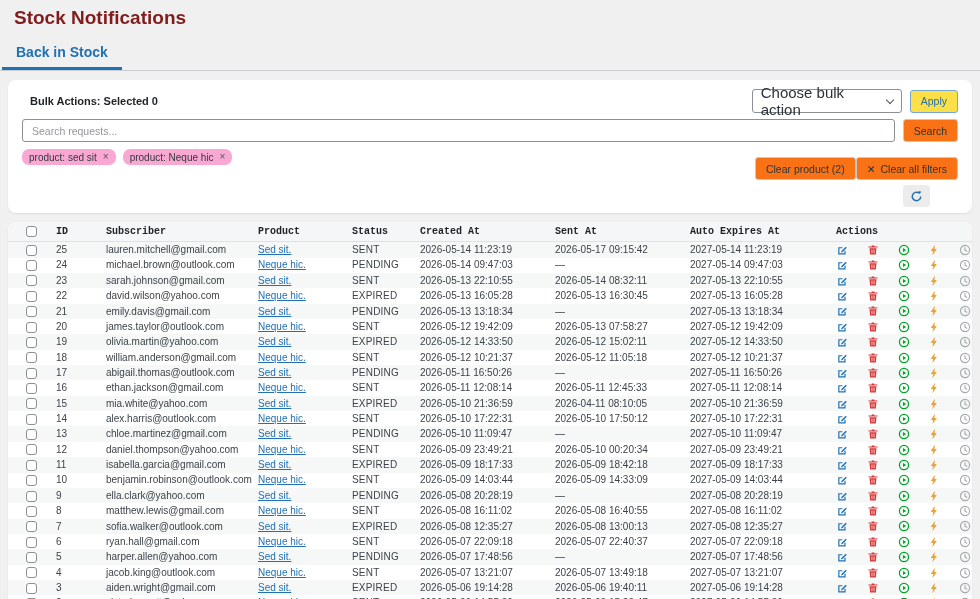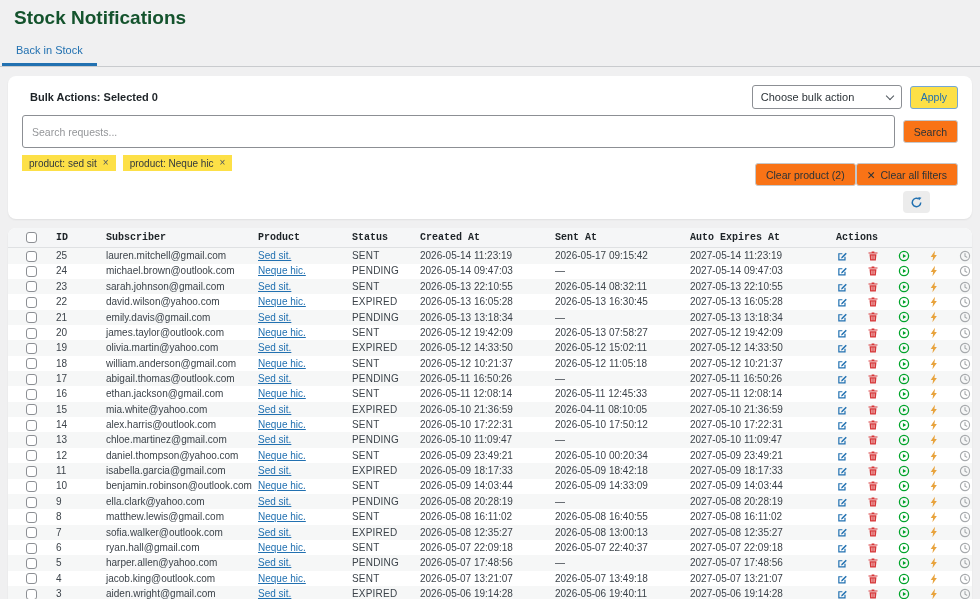--- a/index.html
+++ b/index.html
@@ -4,54 +4,54 @@
 <style>
   * { box-sizing: border-box; margin: 0; padding: 0; }
   html,body { width: 980px; height: 599px; overflow: hidden; }
   body {
     background: #f0f0f1;
     font-family: "Liberation Sans", sans-serif;
     color: #1d2327;
     font-size: 11px;
   }
   .page-header { padding: 7px 14px 0; }
-  .page-title { font-size: 19px; font-weight: 700; color: #14532d; }
+  .page-title { font-size: 19px; font-weight: 700; color: #7f1d1d; }
   .tabs { display: flex; margin-top: 7px; border-bottom: 1px solid #c9cbce; padding-left: 2px; }
-  .tab { padding: 8px 14px 7px; font-size: 11px; font-weight: 400; color: #50575e; border-bottom: 3px solid transparent; cursor: pointer; }
+  .tab { padding: 8px 14px 7px; font-size: 14px; font-weight: 700; color: #50575e; border-bottom: 3px solid transparent; cursor: pointer; }
   .tab.active { color: #2271b1; border-bottom-color: #2271b1; }
 
   .card { background: #fff; border-radius: 8px; margin: 9px 8px 0; box-shadow: 0 1px 2px rgba(0,0,0,.07); }
   .card.toolbar-card { padding: 7px 14px 6px; }
 
   .row-flex { display: flex; align-items: center; }
   .spread { justify-content: space-between; }
 
   .bulk-row { height: 28px; }
   .bulk-left { font-size: 11px; font-weight: 700; padding-left: 8px; }
   .selectbox { display: inline-flex; align-items: center; justify-content: space-between; gap: 8px;
     height: 24px; border: 1px solid #8c8f94; border-radius: 3px; background: #fff;
-    padding: 0 8px; font-size: 11px; color: #2c3338; cursor: pointer; }
+    padding: 0 8px; font-size: 15px; color: #2c3338; cursor: pointer; }
   .chev { width: 6px; height: 6px; border-right: 1.6px solid #50575e; border-bottom: 1.6px solid #50575e;
     transform: rotate(45deg); margin-top: -3px; flex: none; }
   .w-bulk { width: 150px; }
 
   .btn { display: inline-flex; align-items: center; justify-content: center; gap: 5px;
     height: 23px; padding: 0 10px; background: #f97316; border: 1px solid #c6c8ca;
     border-radius: 3px; font-size: 10.5px; color: #2c3338; font-family: inherit; cursor: pointer; white-space: nowrap; }
   .btn.primary-outline { background: #fde047; border-color: #74a7d4; color: #2271b1; }
 
   .search-row { margin-top: 4px; gap: 8px; }
-  .search-input { flex: 1; height: 33px; border: 1px solid #8c8f94; border-radius: 3px;
+  .search-input { flex: 1; height: 23px; border: 1px solid #8c8f94; border-radius: 3px;
     padding: 0 9px; font-size: 10.5px; color: #2c3338; font-family: inherit; background: #fff; }
   .search-input::placeholder { color: #949699; }
 
   .filter-row { margin-top: 7px; align-items: flex-start; }
   .chips { display: flex; gap: 7px; }
-  .chip { display: inline-flex; align-items: center; gap: 6px; background: #fde047; color: #33383d;
-    border-radius: 0; padding: 2.5px 7px; font-size: 10px; }
+  .chip { display: inline-flex; align-items: center; gap: 6px; background: #f9a8d4; color: #33383d;
+    border-radius: 7px; padding: 2.5px 7px; font-size: 10px; }
   .chip-x { color: #50575e; cursor: pointer; font-size: 10px; line-height: 1; }
   .clear-btns { display: flex; gap: 0; margin-top: 8px; }
   .refresh-row { display: flex; justify-content: flex-end; margin-top: 5px; padding-right: 28px; }
   .refresh-btn { width: 27px; height: 22px; border-radius: 4px; background: #ececec; border: none;
     display: inline-flex; align-items: center; justify-content: center; cursor: pointer; }
 
   .table-card { padding: 0; overflow: hidden; border-radius: 8px 8px 0 0; }
   table { width: 100%; border-collapse: collapse; table-layout: fixed; }
   thead tr { background: #f5f6f7; }
   th { text-align: left; font-size: 10px; font-weight: 700; color: #1d2327;

